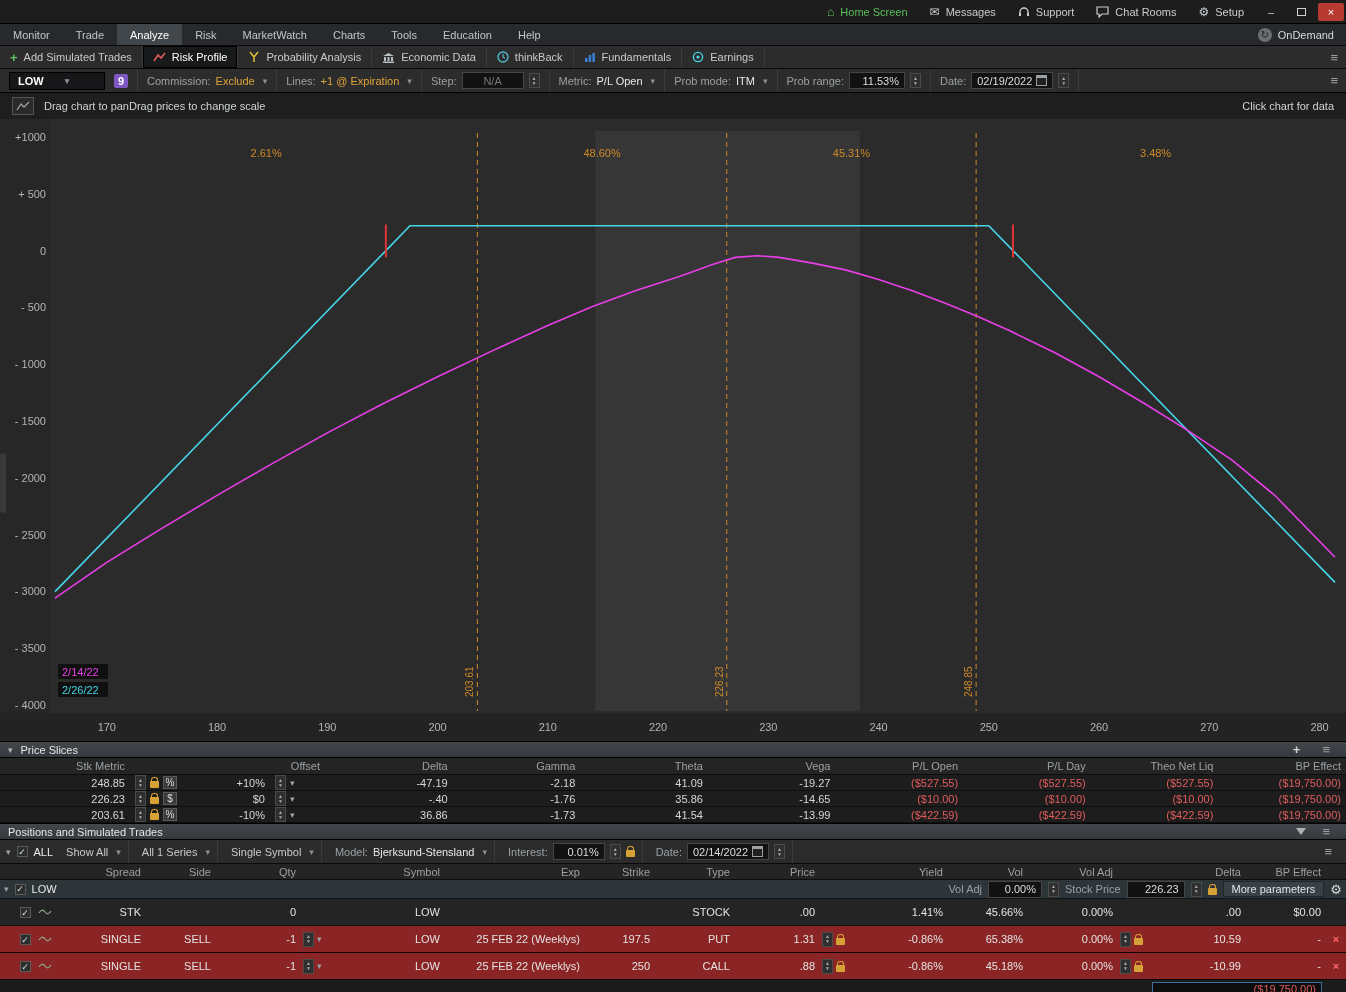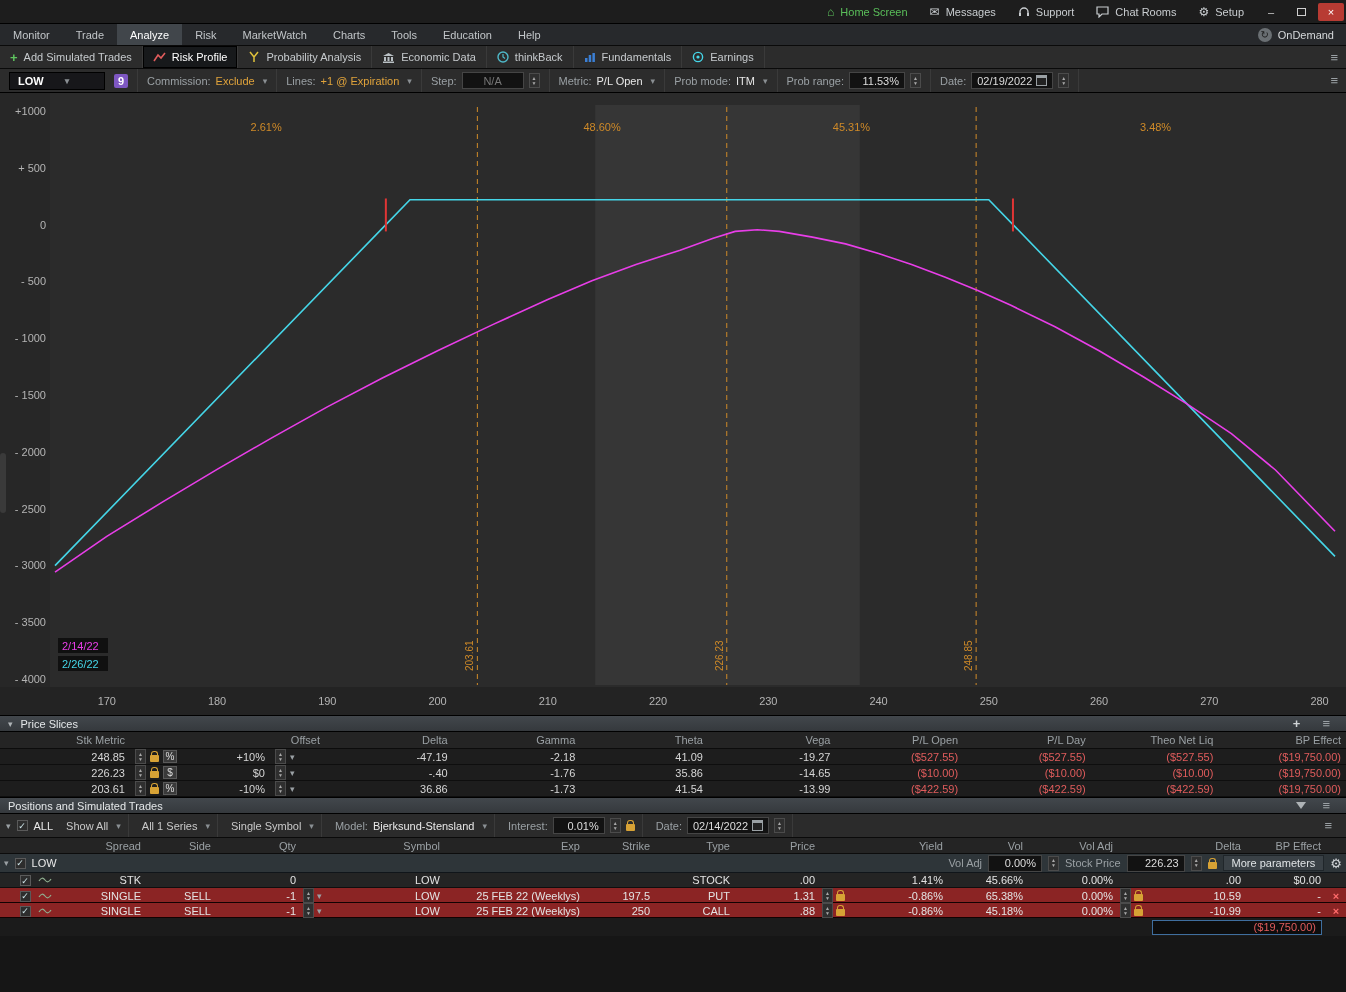--- a/index.html
+++ b/index.html
@@ -72,21 +72,21 @@
 .pos-controls{height:24px;background:#2b2b2b;border-bottom:1px solid #0a0a0a;display:flex;align-items:center;gap:6px;padding:0 6px}
 .pc-group{display:flex;align-items:center;gap:5px;padding:0 7px;height:100%;border-right:1px solid #3a3a3a}
 .cb{width:11px;height:11px;background:#2d2d2d;border:1px solid #5a5a5a;display:inline-flex;align-items:center;justify-content:center;font-size:9px;color:#cfe6ea;cursor:pointer}
 .cb.checked::after{content:"✓"}
 .tri-small{color:#9aa0a4;font-size:9px;cursor:pointer}
 .pos-grid{display:grid;grid-template-columns:16px 18px 22px 90px 70px 85px 44px 100px 140px 70px 80px 85px 48px 80px 80px 90px 48px 80px 80px 20px;align-items:center}
 .pos-colhdr{height:16px;background:#242424;border-bottom:1px solid #0c0c0c;color:#9aa0a4}
 .group-row{height:19px;background:#2e3539;border-bottom:1px solid #10151a;display:flex;align-items:center;gap:6px;padding:0 4px;color:#e6e9ea}
 .group-row .spacer{flex:1}
 .flat-btn{color:#dfe3e5;padding:1px 8px;background:#3a4146;border:1px solid #20262a;cursor:pointer}
-.row{height:15px;border-bottom:1px solid #120202;color:#e3e3e3}
+.row{height:27px;border-bottom:1px solid #120202;color:#e3e3e3}
 .row-stock{background:#242424;border-bottom:1px solid #0e0e0e}
 .row-sell{background:#8b2424}
 .row .ctl{display:flex;align-items:center;gap:3px;justify-content:flex-start;padding-left:2px}
 .squig{stroke:#8fae8f;fill:none;stroke-width:1.2}
 .close-x{color:#ff6b6b;font-weight:bold;cursor:pointer;text-align:center}
 .total-row{height:18px;background:#1b1b1b;display:flex;align-items:center;justify-content:flex-end;padding-right:24px}
 .total-box{width:170px;height:15px;border:1px solid #3f6e9e;background:#0d0d0d;display:flex;align-items:center;justify-content:flex-end;padding:0 5px}
 </style>
 </head>
 <body>
@@ -234,20 +234,30 @@
       <span>02/19/2022</span>
       <span class="calico"></span>
     </div>
     <span class="spin"></span>
   </div>
   <div class="spacer"></div>
   <div class="menu-ico">≡</div>
 </div>
 
 <div class="chart-wrap">
+  <div class="chart-header">
+    <div class="chart-ico">
+      <svg width="14" height="10" viewBox="0 0 14 10">
+          <path d="M1 9 L5 3 L8 6 L13 1" fill="none" stroke="#9aa0a4" stroke-width="1.3"></path>
+        </svg>
+    </div>
+    <span>Drag chart to panDrag prices to change scale</span>
+    <div class="spacer"></div>
+    <span>Click chart for data</span>
+  </div>
   <svg id="plot-svg" width="1346" height="622" viewBox="0 0 1346 622">
       <rect x="0" y="0" width="50" height="622" fill="#272727"></rect>
       <rect x="0" y="594" width="1346" height="28" fill="#232323"></rect>
       <rect x="595.2239448751078" y="12" width="264.59948320413446" height="580" fill="#363636"></rect>
       <line x1="477.3669250645996" y1="14" x2="477.3669250645996" y2="592" stroke="#cf8a28" stroke-dasharray="5 4" stroke-width="1"></line>
       <text x="473.3669250645996" y="578" fill="#cf8a28" font-size="10" transform="rotate(-90 473.3669250645996 578)">203.61</text>
       <line x1="726.7519379844961" y1="14" x2="726.7519379844961" y2="592" stroke="#cf8a28" stroke-dasharray="5 4" stroke-width="1"></line>
       <text x="722.7519379844961" y="578" fill="#cf8a28" font-size="10" transform="rotate(-90 722.7519379844961 578)">226.23</text>
       <line x1="976.1369509043927" y1="14" x2="976.1369509043927" y2="592" stroke="#cf8a28" stroke-dasharray="5 4" stroke-width="1"></line>
       <text x="972.1369509043927" y="578" fill="#cf8a28" font-size="10" transform="rotate(-90 972.1369509043927 578)">248.85</text>

